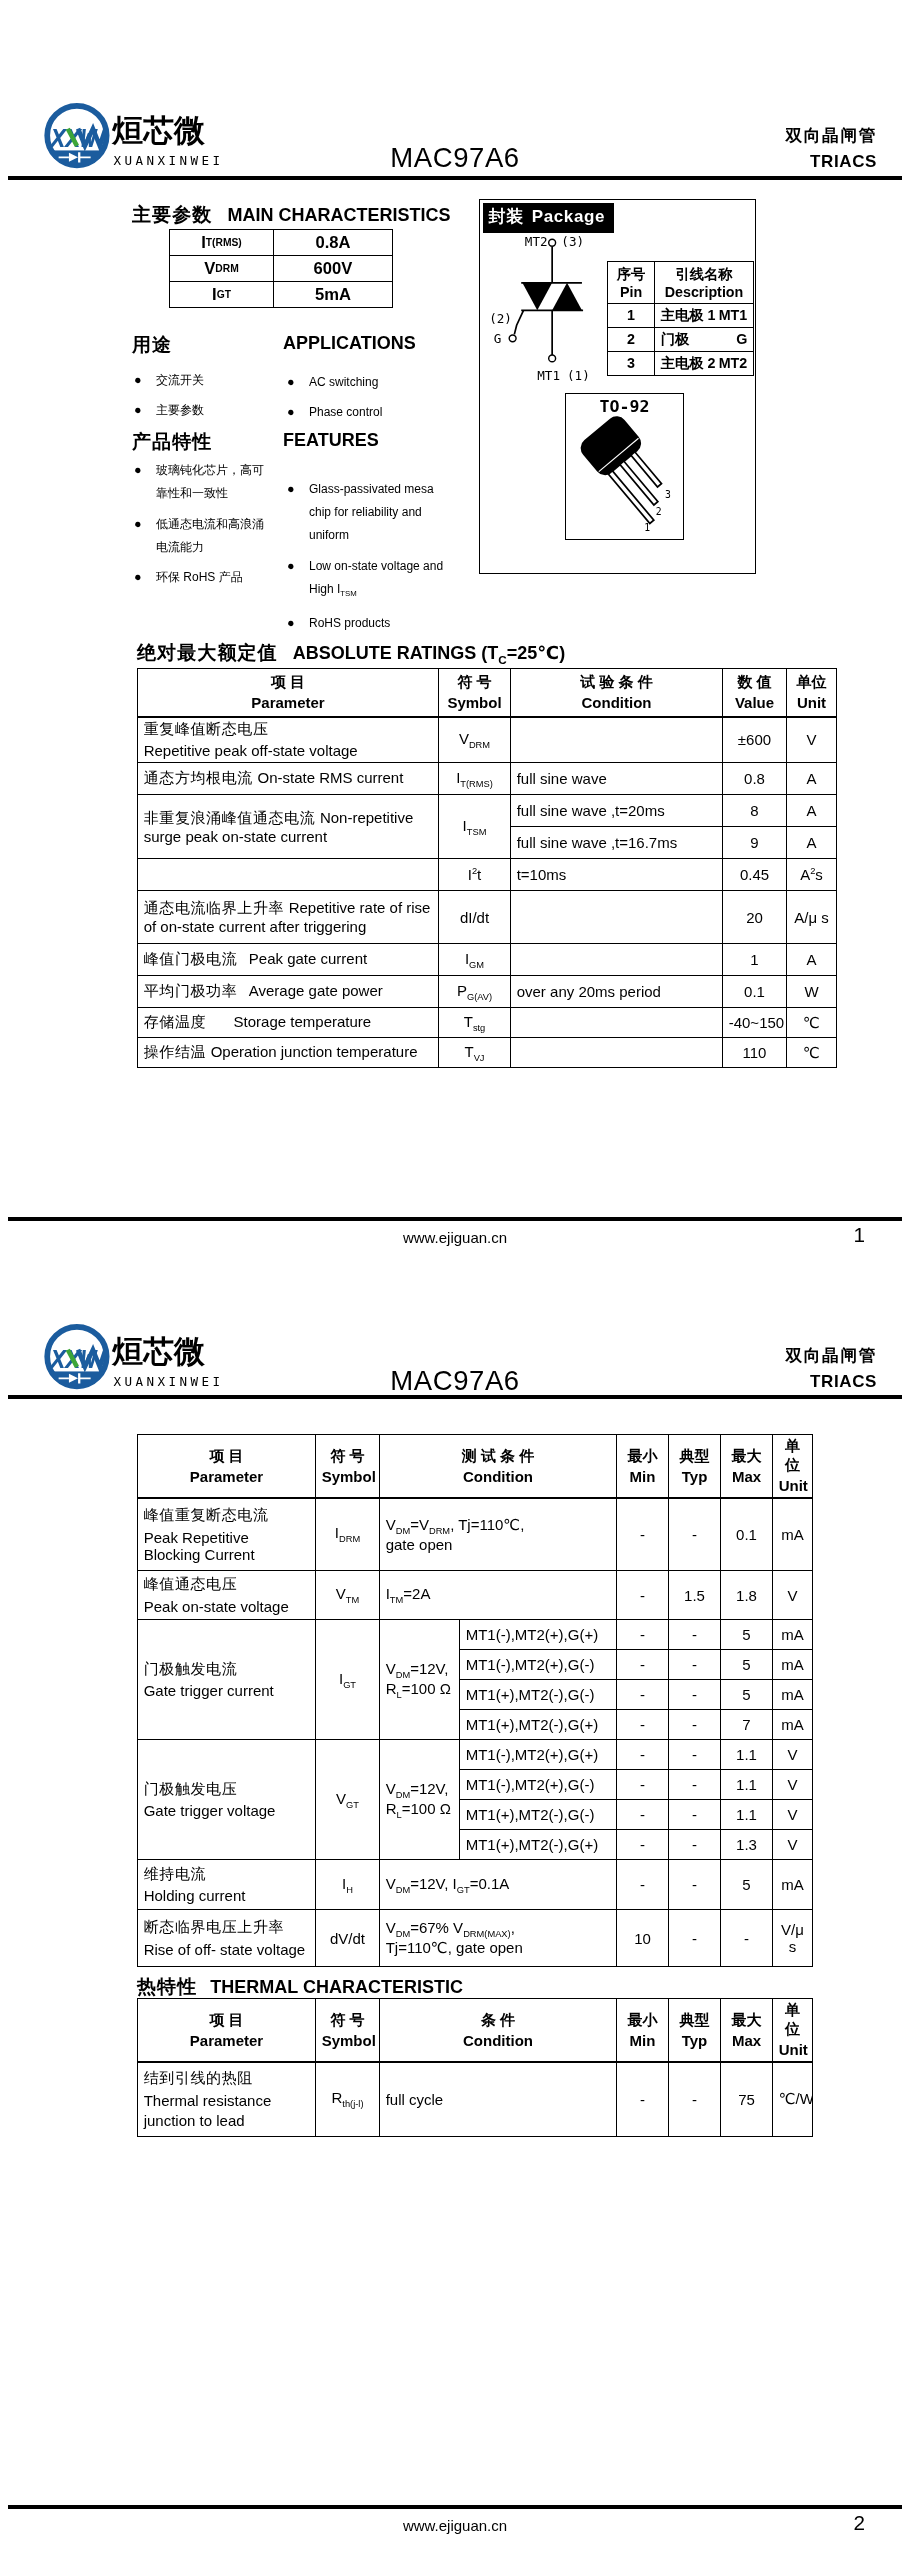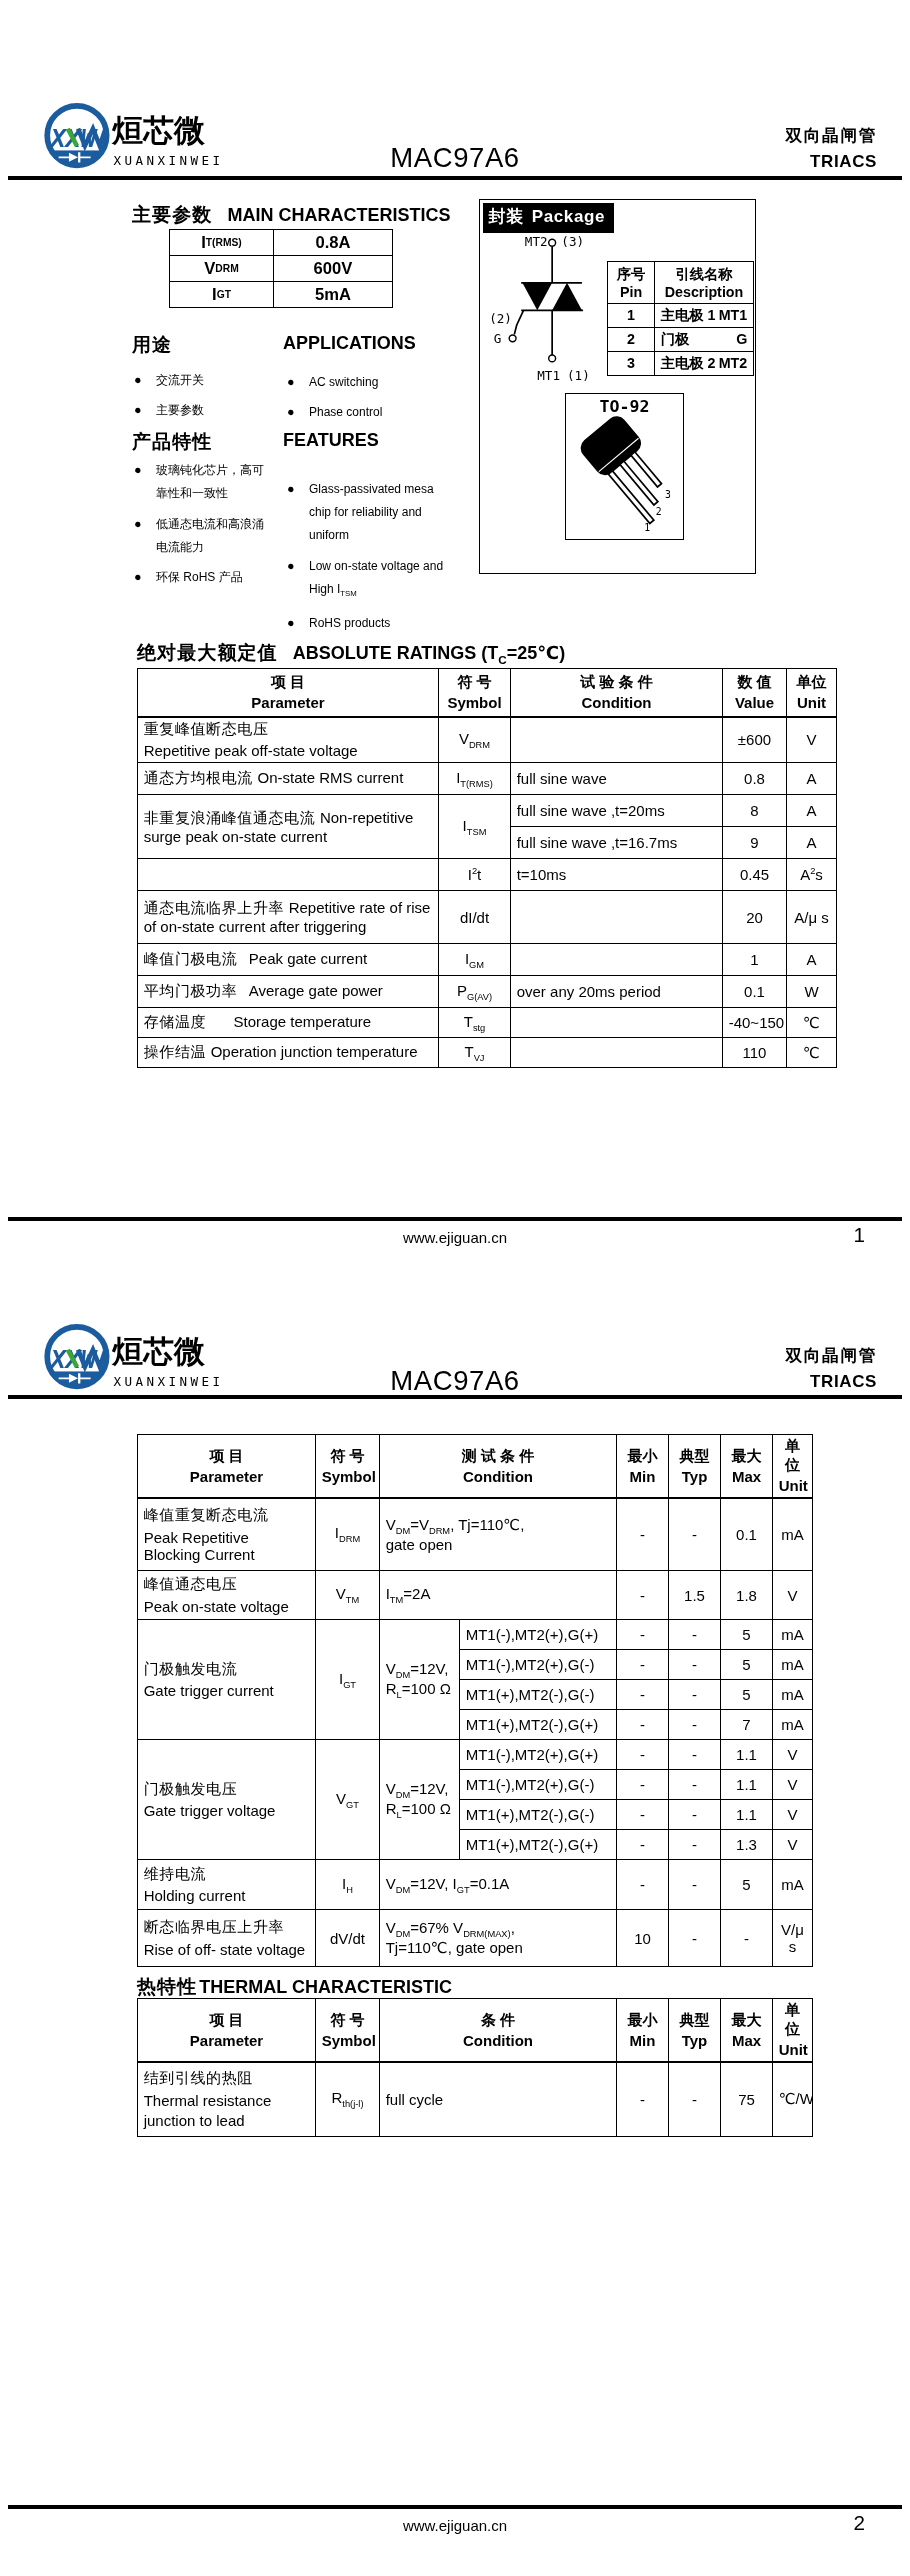--- a/index.html
+++ b/index.html
@@ -569,21 +569,21 @@
       <td class="cc" colspan="2">V<sub>DM</sub>=67% V<sub>DRM(MAX)</sub>,<br>Tj=110℃, gate open</td>
       <td>10</td>
       <td>-</td>
       <td>-</td>
       <td>V/μ s</td>
     </tr>
   </tbody>
     </table>
 
   <div class="sec" style="left:137px;top:686px">
-    <span class="zh">热特性</span><span class="en" style="margin-left:2px">THERMAL CHARACTERISTIC</span>
+    <span class="zh">热特性</span><span class="en" style="margin-left:13px">THERMAL CHARACTERISTIC</span>
   </div>
 
   <table class="dt" style="left:137px;top:710px;width:676px">
     <colgroup>
         <col style="width:178px">
         <col style="width:64px">
         <col style="width:237px">
       <col style="width:52px">
         <col style="width:52px">
         <col style="width:52px">

